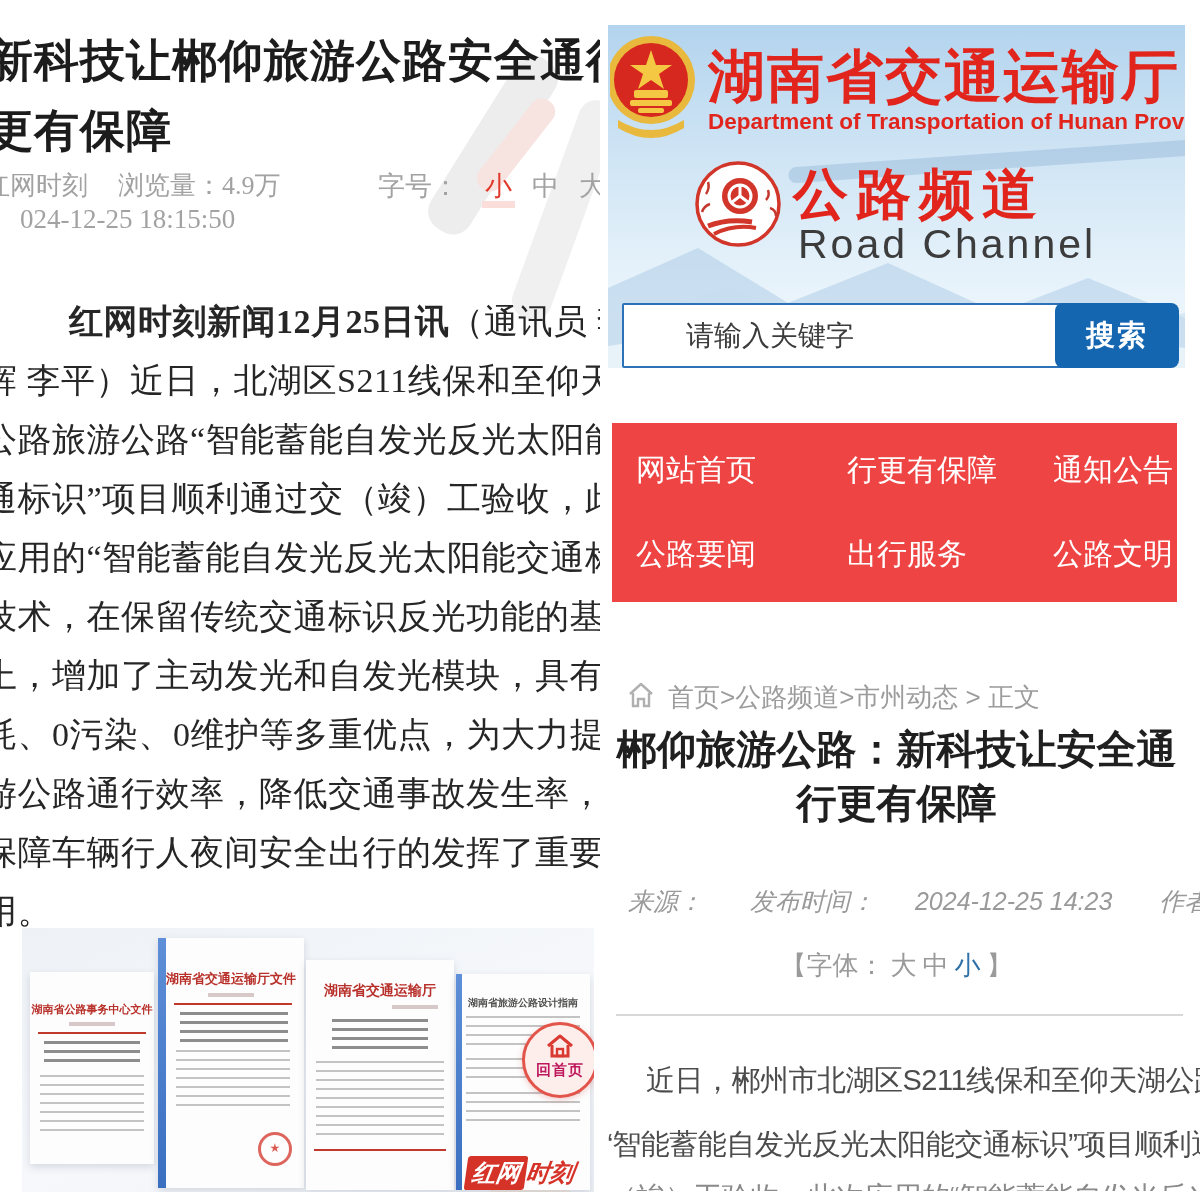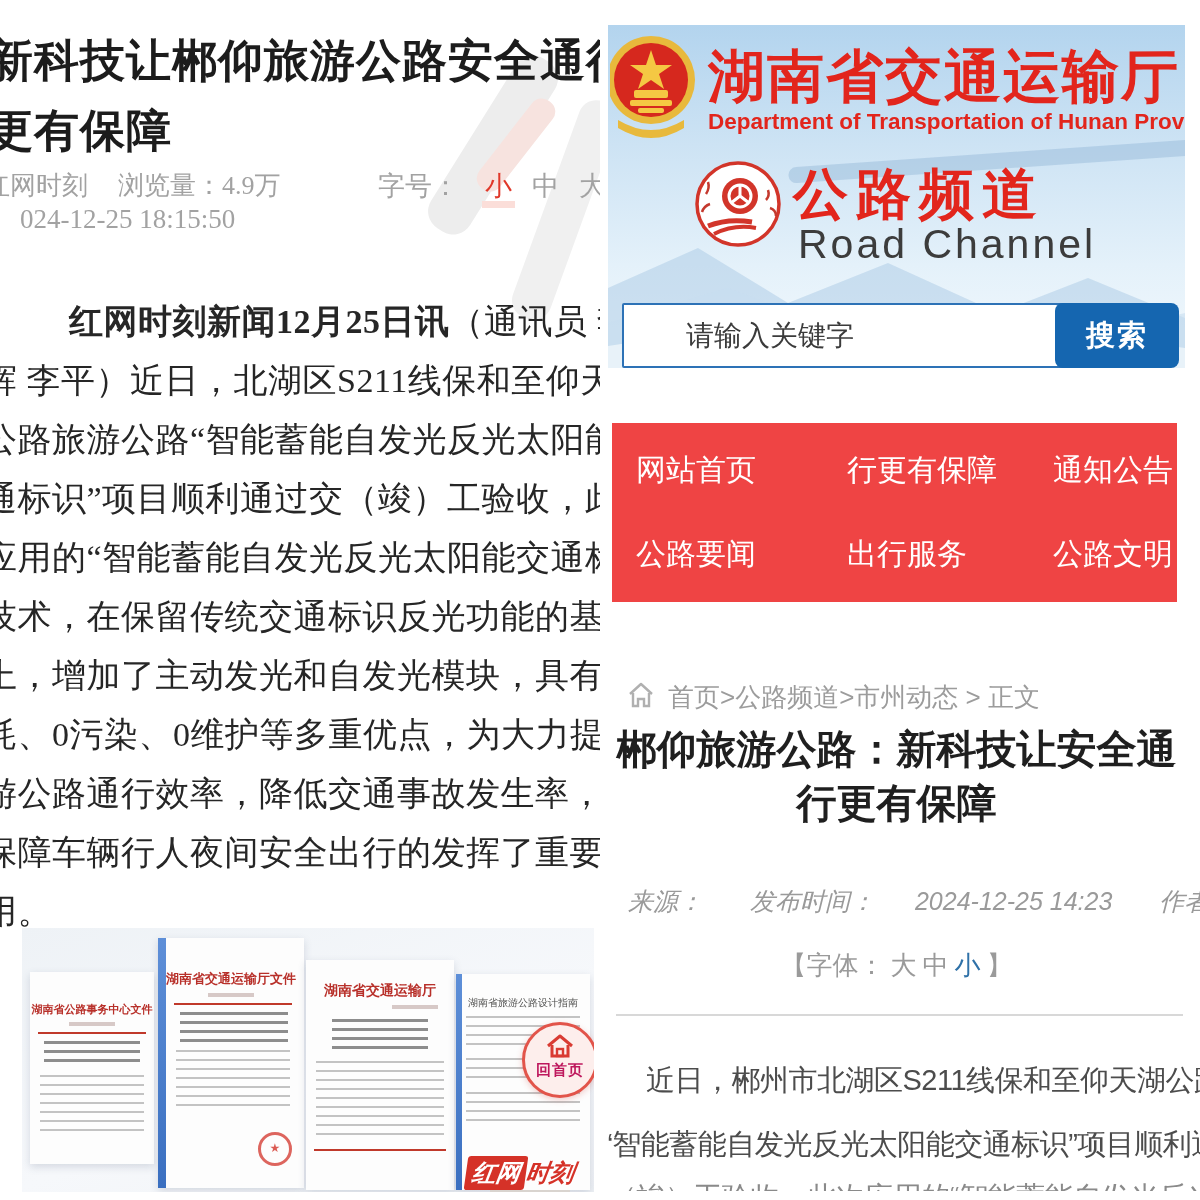--- a/index.html
+++ b/index.html
@@ -32,21 +32,21 @@
   .l-body { position:absolute; top:292px; left:0; width:680px; font-family:"Liberation Serif", serif; font-size:34px; color:#262626; }
   .l-body .line { margin-left:-17px; height:59px; line-height:59px; white-space:nowrap; letter-spacing:0.5px; }
   .l-body .indent { display:inline-block; width:86px; }
   .l-body .lead-bold { font-weight:bold; }
 
   
   .photo { position:absolute; left:22px; top:928px; width:572px; height:264px; overflow:hidden;
            background:linear-gradient(160deg,#eef2f6 0%,#f6f8fb 55%,#eef1f5 100%); }
   .doc { position:absolute; background:#fdfdfd; box-shadow:0 3px 8px rgba(60,80,110,.18); }
   .doc .rtitle { text-align:center; color:#b8302a; font-weight:bold; white-space:nowrap; overflow:hidden; }
-  .doc .dtitle { text-align:center; color:#50504f; font-weight:normal; white-space:nowrap; overflow:hidden; }
+  .doc .dtitle { text-align:center; color:#50504f; font-weight:bold; white-space:nowrap; overflow:hidden; }
   .doc .tinysub { height:4px; width:46px; margin:5px auto 0; background:#d7c9c7; }
   .doc .redrule { height:2px; background:#c0392b; margin:6px 8px 0; }
   .doc .darkblock { margin:7px 14px 0; height:26px;
         background:repeating-linear-gradient(#8d8d8d 0 3px, transparent 3px 9px); }
   .doc .grylines { margin:8px 10px 0; background:repeating-linear-gradient(#c3c3c3 0 2px, transparent 2px 9px); }
   .doc .bluespine { position:absolute; left:0; top:0; bottom:0; width:8px; background:linear-gradient(#5e8fd8,#3a6fc0); }
   .seal { position:absolute; border:3px solid rgba(210,50,40,.75); border-radius:50%; }
   .seal::after { content:"★"; position:absolute; left:50%; top:50%; transform:translate(-50%,-54%); color:rgba(210,50,40,.8); font-size:12px; }
   .hl { background:repeating-linear-gradient(#ffe95e 0 6px, #fff3a8 6px 8px); }
 

